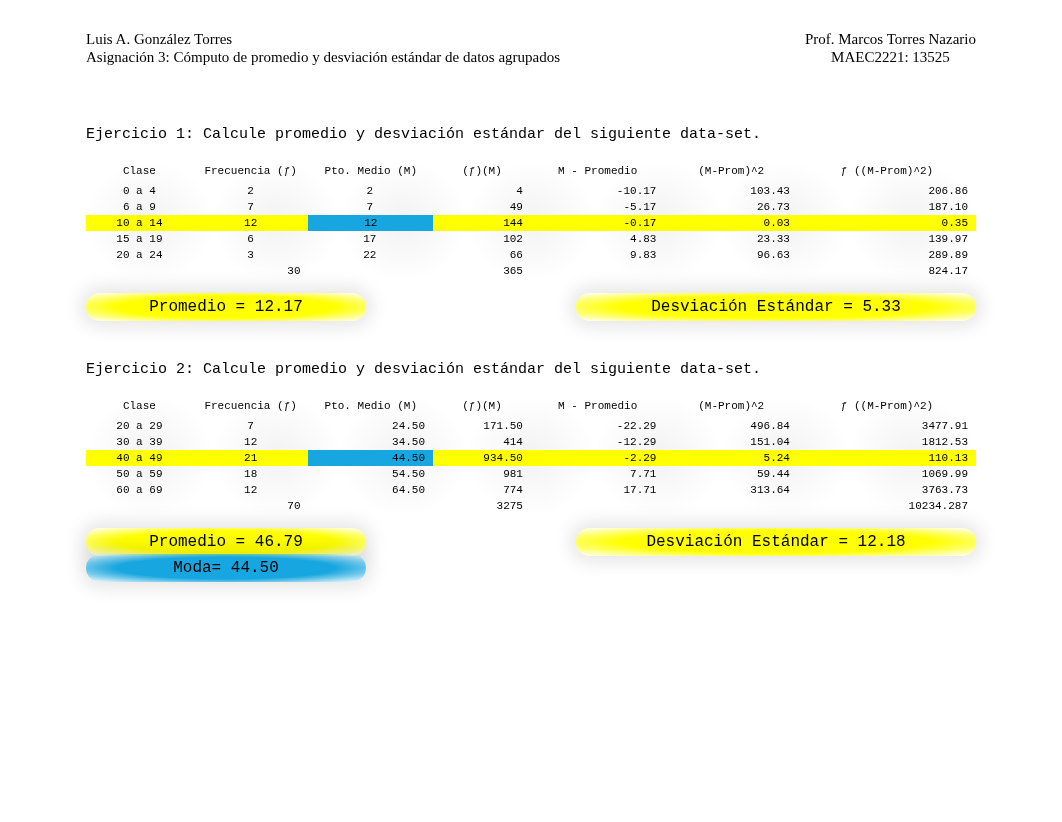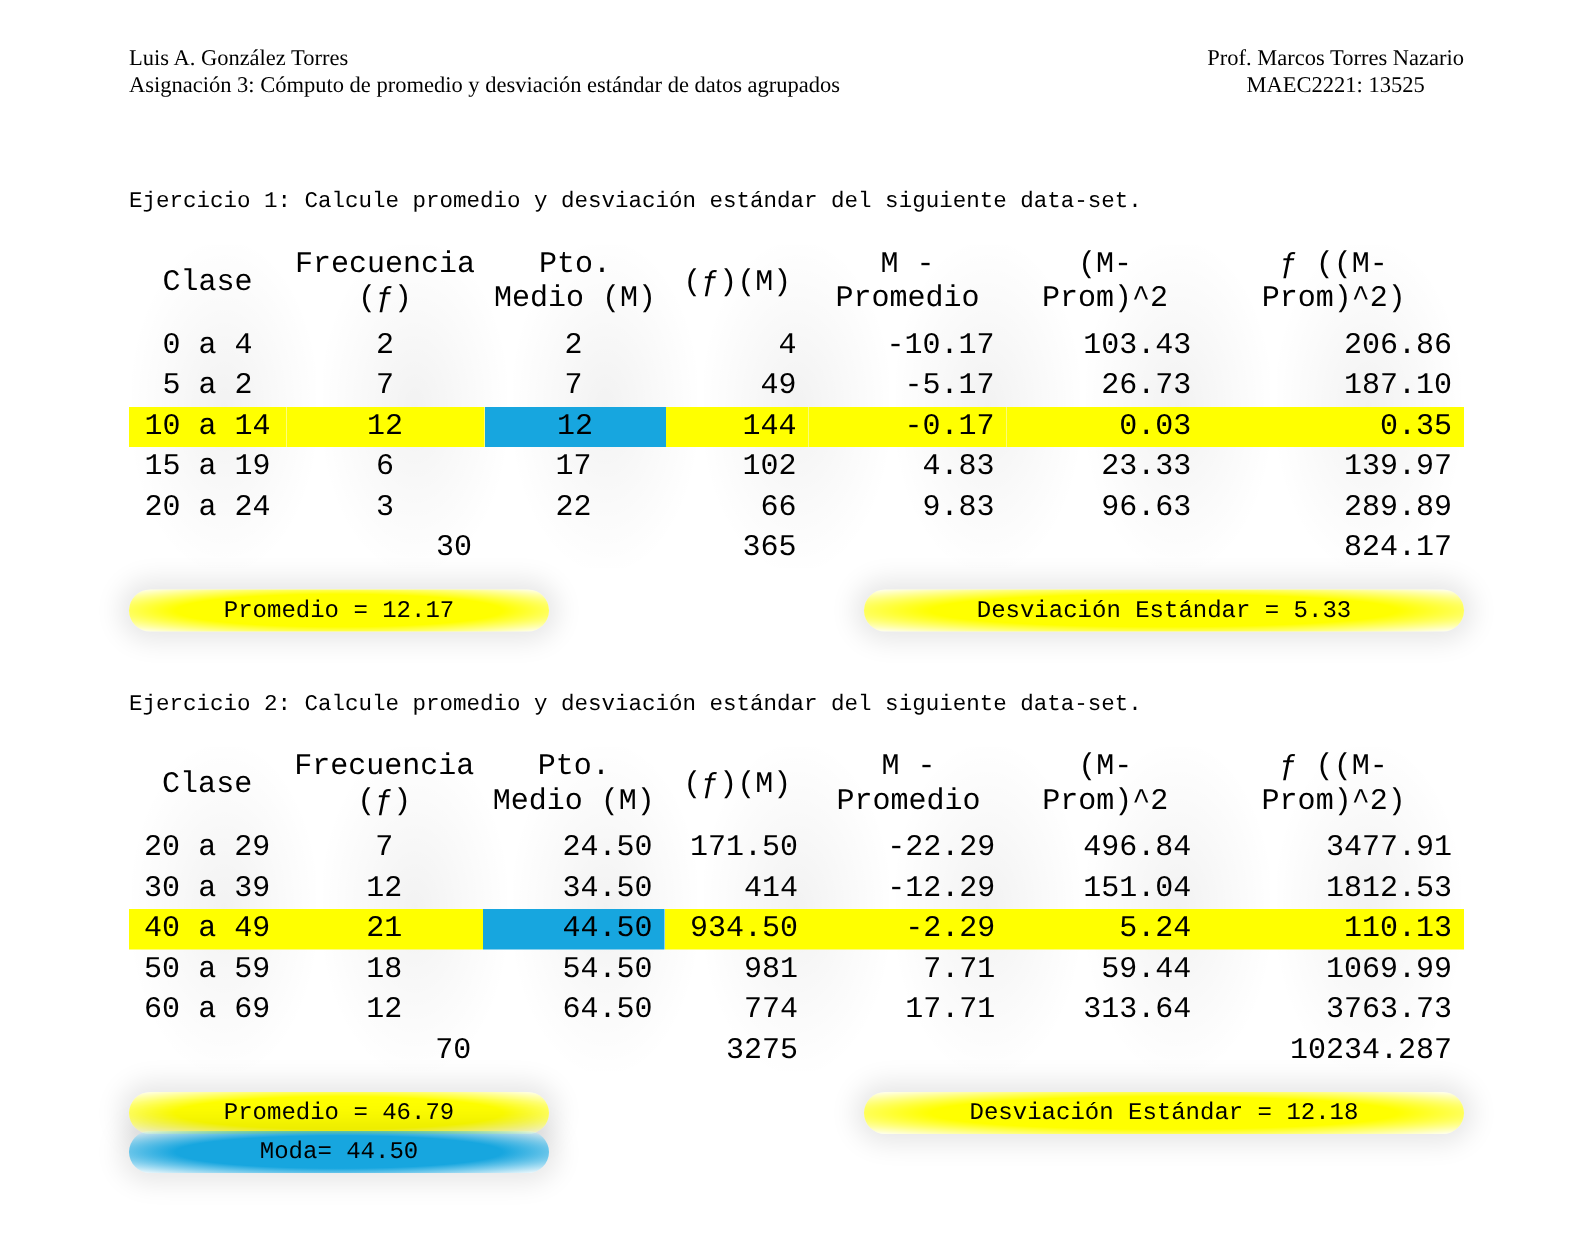--- a/index.html
+++ b/index.html
@@ -25,21 +25,21 @@
     line-height: 1.2;
   }
   .header .right { text-align: center; }
   .exercise-label {
     margin-bottom: 20px;
     font-size: 15px;
   }
   .tbl {
     width: 100%;
     border-collapse: collapse;
-    font-size: 20px;
+    font-size: 11px;
   }
   .tbl th, .tbl td {
     padding: 2px 6px;
     text-align: center;
     font-weight: normal;
     position: relative;
   }
   .tbl th { padding-bottom: 6px; }
   .tbl td.r, .tbl th.r { text-align: right; padding-right: 8px; }
   
@@ -152,21 +152,21 @@
             <tr>
               <td>0 a 4</td>
               <td>2</td>
               <td class="r" style="text-align: center;">2</td>
               <td class="r">4</td>
               <td class="r">-10.17</td>
               <td class="r">103.43</td>
               <td class="r">206.86</td>
             </tr>
             <tr>
-              <td>5 a 2</td>
+              <td>6 a 9</td>
               <td>7</td>
               <td class="r" style="text-align: center;">7</td>
               <td class="r">49</td>
               <td class="r">-5.17</td>
               <td class="r">26.73</td>
               <td class="r">187.10</td>
             </tr>
             <tr class="hl-yellow">
               <td>10 a 14</td>
               <td>12</td>

